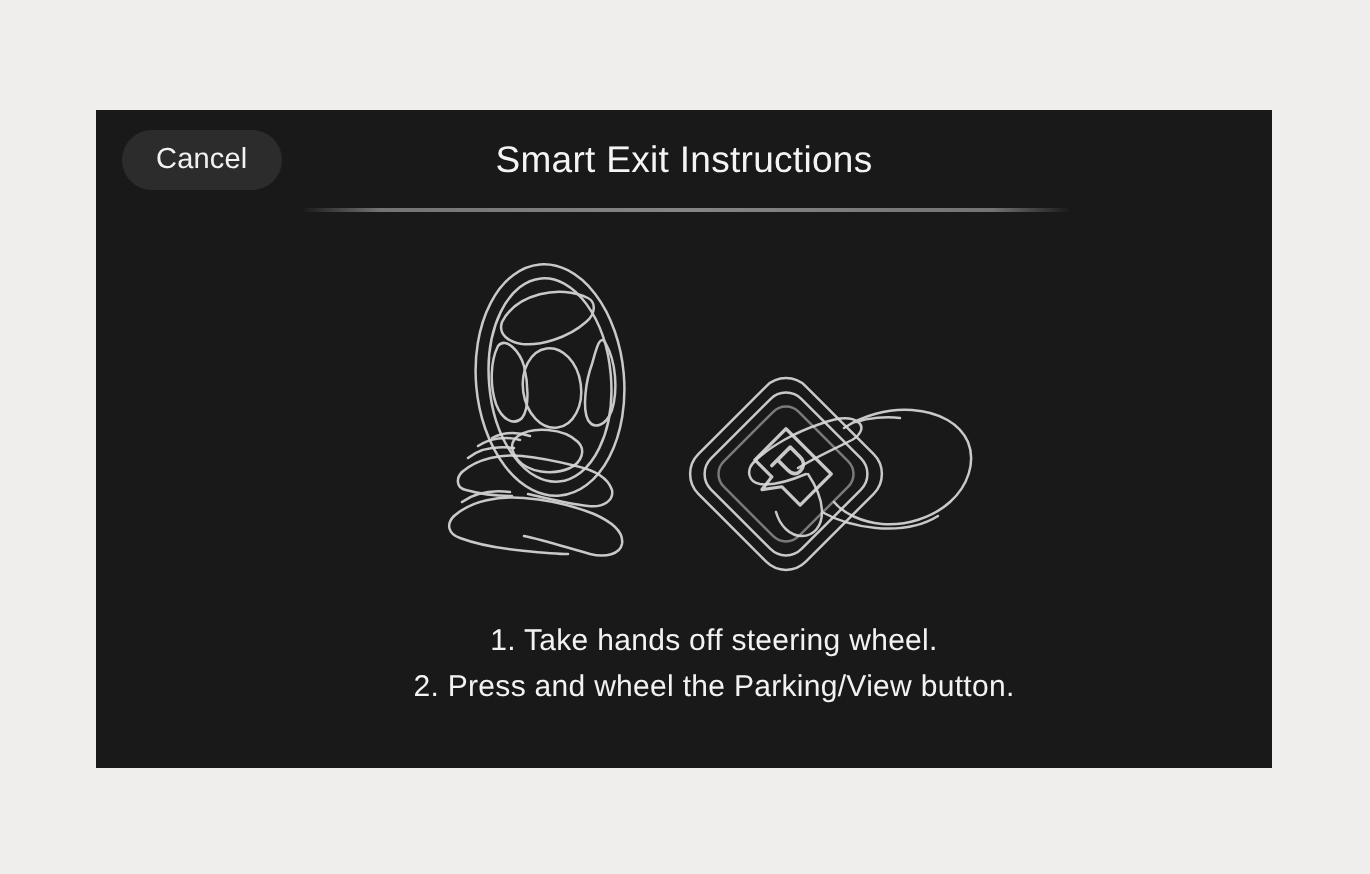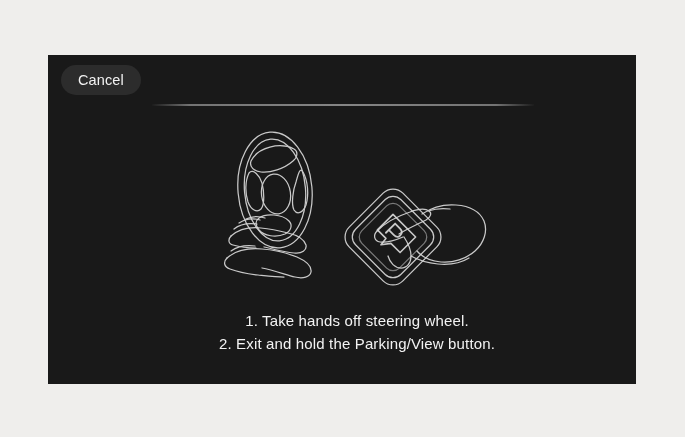--- a/index.html
+++ b/index.html
@@ -117,20 +117,21 @@
 <body>
 
 <div id="screen">
 
   <div id="panel">
 
     <div id="header">
 
       <button id="cancel-btn">Cancel</button>
 
+      <div id="panel-title">Smart Exit Instructions</div>
     </div>
 
     <div id="divider"></div>
 
     <div id="illustration">
       <svg viewBox="0 0 290 180" xmlns="http://www.w3.org/2000/svg" fill="none" stroke="#d8d8d8" stroke-width="1.25" stroke-linecap="round" stroke-linejoin="round">
 
         <g opacity="0.92">
 
           <ellipse cx="57" cy="73" rx="37" ry="58" transform="rotate(-5 57 73)"></ellipse>
@@ -201,18 +202,18 @@
       </svg>
     </div>
 
     <div id="instructions">
       <div class="instruction-line">
         <span class="step-num">1.</span>
         <span class="step-text">Take hands off steering wheel.</span>
       </div>
       <div class="instruction-line">
         <span class="step-num">2.</span>
-        <span class="step-text">Exit and hold the Parking/View button.</span>
+        <span class="step-text">Press and wheel the Parking/View button.</span>
       </div>
     </div>
 
   </div>
 </div>
 
 </body></html>

